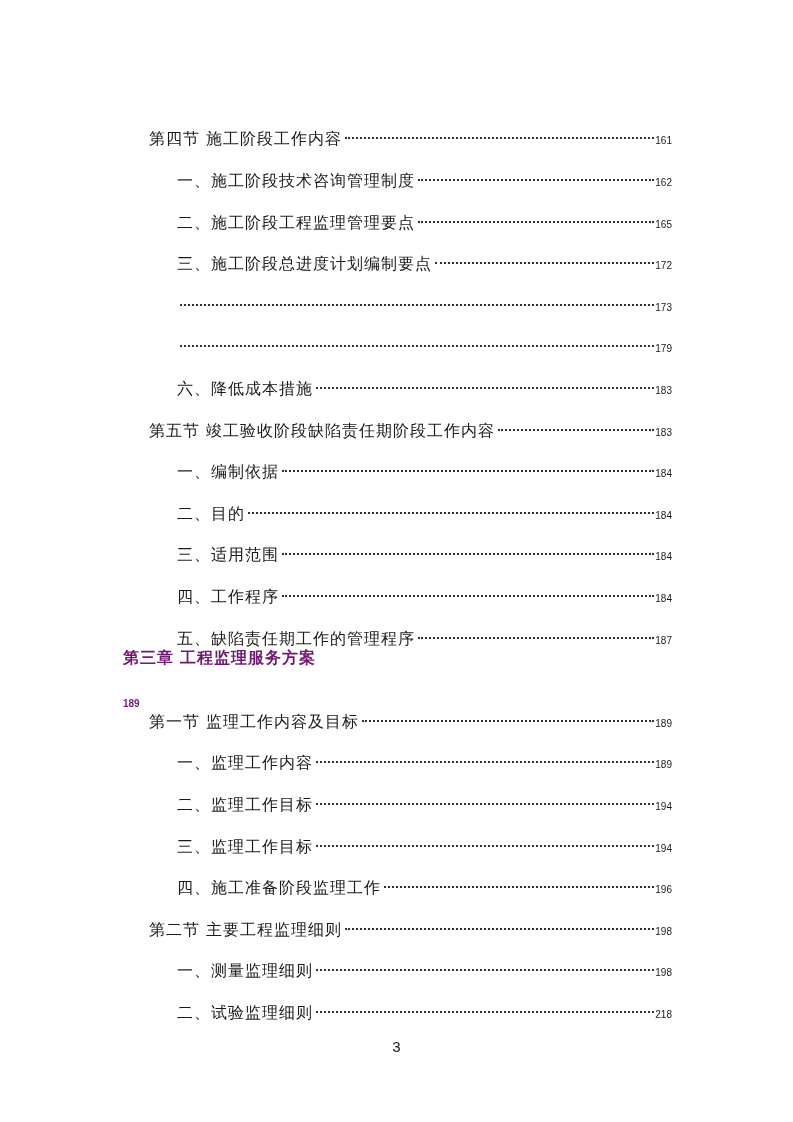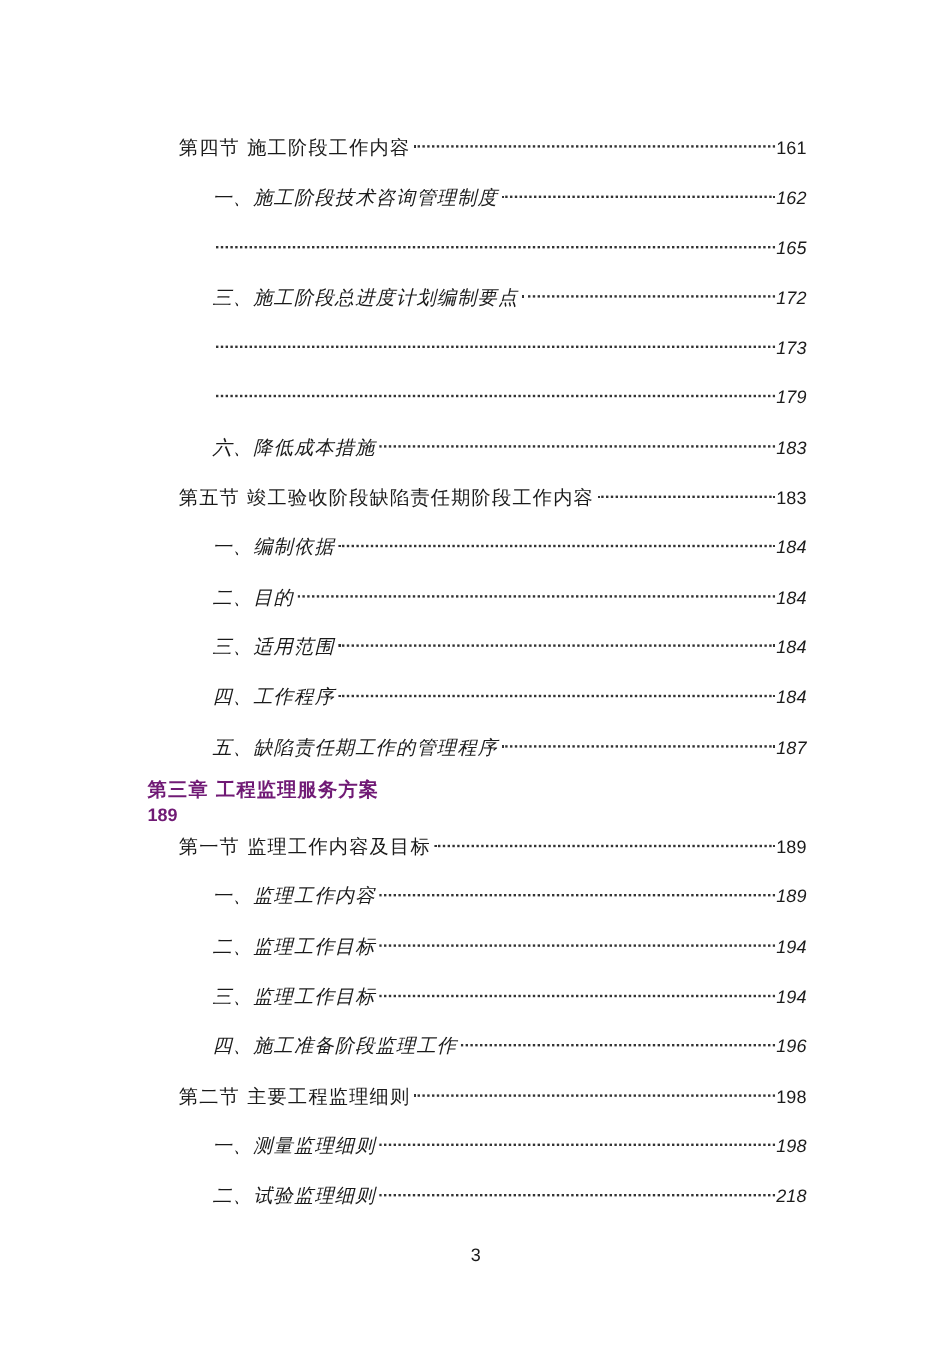--- a/index.html
+++ b/index.html
@@ -32,21 +32,21 @@
       white-space: nowrap;
     }
     .toc-entry.level-chapter {
       left: 120px;
       font-weight: bold;
       color: #701a75;
       font-family: "DejaVu Sans", "Liberation Sans", sans-serif;
       flex-direction: column;
     }
     .toc-entry.level-section { left: 149px; }
-    .toc-entry.level-item { left: 177px; font-style: italic; }
+    .toc-entry.level-item { left: 177px; }
     .toc-title {
       flex: 0 0 auto;
       letter-spacing: 1px;
     }
     .toc-title .num { margin-right: 6px; }
     .toc-leader {
       flex: 1 1 auto;
       overflow: hidden;
       margin: 0 1px 0 3px;
       position: relative;
@@ -56,21 +56,22 @@
       content: "";
       position: absolute;
       left: 0; right: 0;
       bottom: 5px;
       border-bottom: 2px dotted #333;
     }
     .level-chapter .toc-leader::before { border-bottom: 2.5px dotted #000; }
     .toc-page {
       flex: 0 0 auto;
       font-family: "Liberation Sans", "DejaVu Sans", sans-serif;
-      font-size: 15px;
+      font-size: 10px;
+      margin-top: 24px;
     }
     .page-number {
       position: absolute;
       top: 1038px;
       left: 0;
       width: 793px;
       text-align: center;
       font-family: "Liberation Sans", "DejaVu Sans", sans-serif;
       font-size: 15px;
       color: #1a1a1a;
@@ -84,20 +85,21 @@
     <span class="toc-title"><span class="num">第四节</span><span>施工阶段工作内容</span></span>
     <span class="toc-leader"></span>
     <span class="toc-page">161</span>
   </div>
   <div class="toc-entry level-item" style="top:148px">
     <span class="toc-title"><span>一、</span><span>施工阶段技术咨询管理制度</span></span>
     <span class="toc-leader"></span>
     <span class="toc-page">162</span>
   </div>
   <div class="toc-entry level-item" style="top:190px">
+    <span class="toc-title"><span>二、</span><span>施工阶段工程监理管理要点</span></span>
     <span class="toc-leader"></span>
     <span class="toc-page">165</span>
   </div>
   <div class="toc-entry level-item" style="top:231px">
     <span class="toc-title"><span>三、</span><span>施工阶段总进度计划编制要点</span></span>
     <span class="toc-leader"></span>
     <span class="toc-page">172</span>
   </div>
   <div class="toc-entry level-item" style="top:273px">
     <span class="toc-leader"></span>

